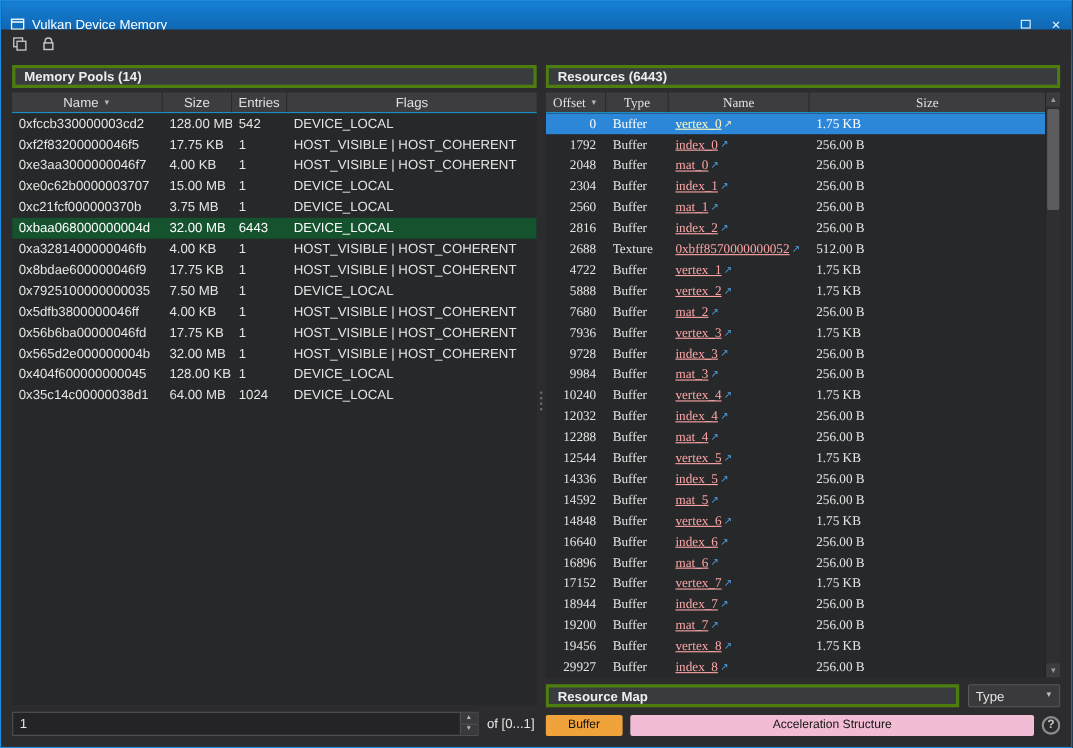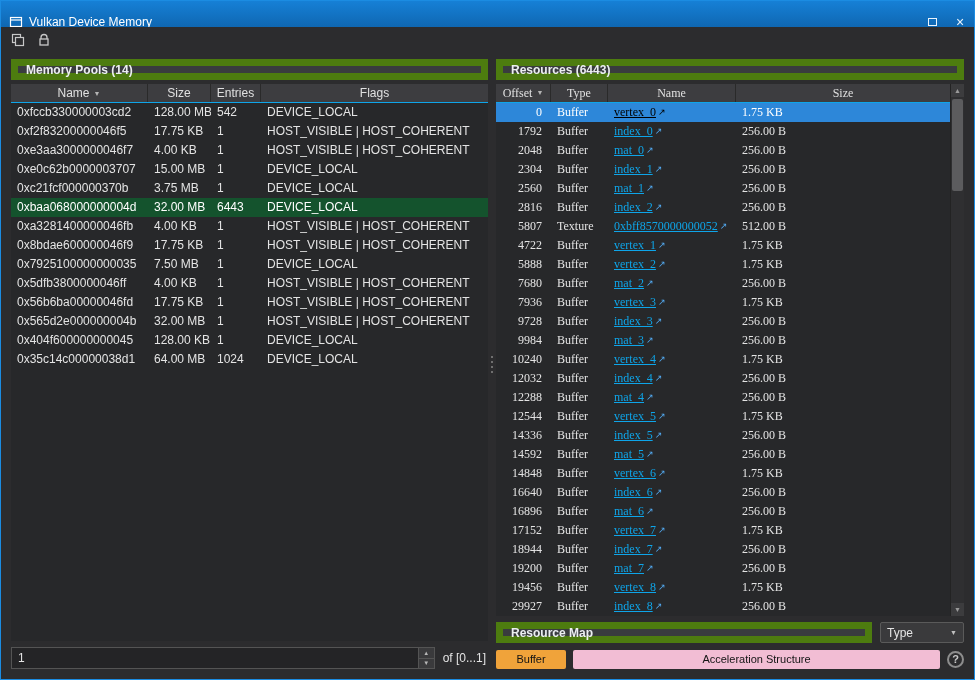--- a/index.html
+++ b/index.html
@@ -20,38 +20,38 @@
   .toolbar { height: 26px; background: #2c2c2e; display: flex; align-items: center; gap: 4px; padding: 0 6px; flex: none; }
   .tool-btn { width: 22px; height: 20px; background: transparent; border: none; display: flex; align-items: center; justify-content: center; }
 
   
   .main { flex: 1; display: flex; padding: 6px 10px 10px 10px; overflow: hidden; }
   .left-col { width: 477px; flex: none; display: flex; flex-direction: column; overflow: hidden; }
   .right-col { flex: 1; display: flex; flex-direction: column; overflow: hidden; }
   .splitter { width: 8px; flex: none; display: flex; flex-direction: column; align-items: center; justify-content: center; gap: 3px; }
   .splitter i { width: 2px; height: 2px; background: #6f6f6f; display: block; }
 
-  .sec-header { height: 21px; background: #393c3e; border: 7px solid #4d7c0f; display: flex; align-items: center; padding: 0 8px; font-weight: bold; color: #eceff1; flex: none; }
+  .sec-header { height: 21px; background: #393c3e; border: 3px solid #4d7c0f; display: flex; align-items: center; padding: 0 8px; font-weight: bold; color: #eceff1; flex: none; }
 
   
   .thead { height: 19px; background: #3d3d40; flex: none; margin-top: 4px; border-bottom: 1px solid #0ea5e9; }
   .th { display: flex; align-items: center; justify-content: center; border-right: 1px solid #2a2a2a; color: #e0e0e0; white-space: nowrap; overflow: hidden; height: 100%; }
   .th:last-child { border-right: none; }
   .sort { font-size: 7px; color: #b4b4b4; margin-left: 4px; }
   .tbody { flex: 1; background: #27282a; overflow: hidden; }
   .tr { height: 19px; line-height: 19px; white-space: nowrap; }
   .td { overflow: hidden; padding: 0 4px 0 6px; }
   .num { text-align: right; padding-right: 9px; }
   .pools-grid { display: grid; grid-template-columns: 137px 63px 50px 1fr; }
   .res-grid { display: grid; grid-template-columns: 55px 57px 128px 1fr; }
   .pools .tr.selected { background: #14532d; color: #ffffff; }
   .res .tr.selected { background: #2d87d9; color: #ffffff; }
-  .link { color: #0ea5e9; text-decoration: underline; cursor: pointer; }
+  .link { color: #fca5a5; text-decoration: underline; cursor: pointer; }
   .ext { color: #52a8ee; font-size: 9px; margin-left: 2px; position: relative; top: -1px; }
-  .tr.selected .link, .tr.selected .ext { color: #000000; }
+  .tr.selected .link, .tr.selected .ext { color: #fef9c3; }
 
   
   .rwrap { flex: 1; display: flex; overflow: hidden; font-family: Liberation Serif, serif; }
   .rtable { flex: 1; display: flex; flex-direction: column; overflow: hidden; }
   .scrollbar { width: 14px; flex: none; background: #2f2f31; border-left: 1px solid #232323; position: relative; margin-top: 4px; }
   .sb-arrow { position: absolute; left: 0; right: 0; height: 13px; background: #3c3c3e; color: #9a9a9a; font-size: 7px; display: flex; align-items: center; justify-content: center; }
   .sb-arrow.top { top: 0; }
   .sb-arrow.bottom { bottom: 0; }
   .sb-thumb { position: absolute; left: 1px; right: 1px; top: 15px; height: 92px; background: #5c5c5e; border-radius: 2px; }
 
@@ -306,21 +306,21 @@
                 <div class="td"><a class="link">mat_1</a><span class="ext">↗</span></div>
                 <div class="td">256.00 B</div>
               </div>
               <div class="tr res-grid">
                 <div class="td num">2816</div>
                 <div class="td">Buffer</div>
                 <div class="td"><a class="link">index_2</a><span class="ext">↗</span></div>
                 <div class="td">256.00 B</div>
               </div>
               <div class="tr res-grid">
-                <div class="td num">5807</div>
+                <div class="td num">2688</div>
                 <div class="td">Texture</div>
                 <div class="td"><a class="link">0xbff8570000000052</a><span class="ext">↗</span></div>
                 <div class="td">512.00 B</div>
               </div>
               <div class="tr res-grid">
                 <div class="td num">4722</div>
                 <div class="td">Buffer</div>
                 <div class="td"><a class="link">vertex_1</a><span class="ext">↗</span></div>
                 <div class="td">1.75 KB</div>
               </div>

